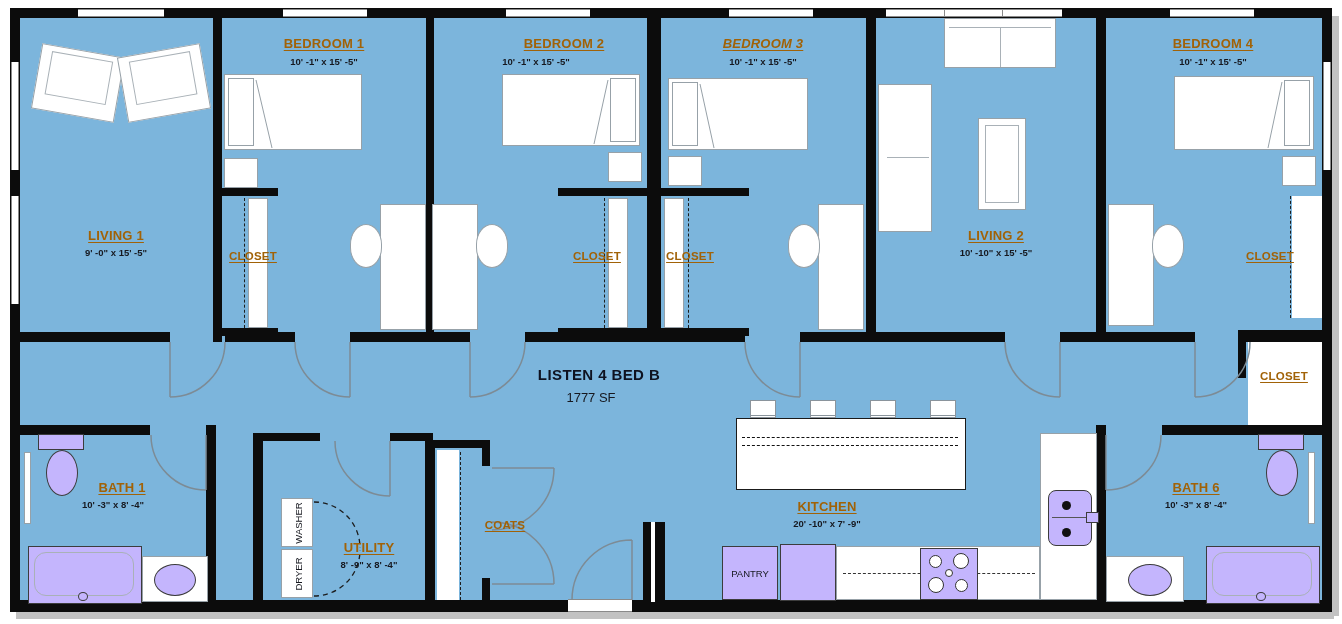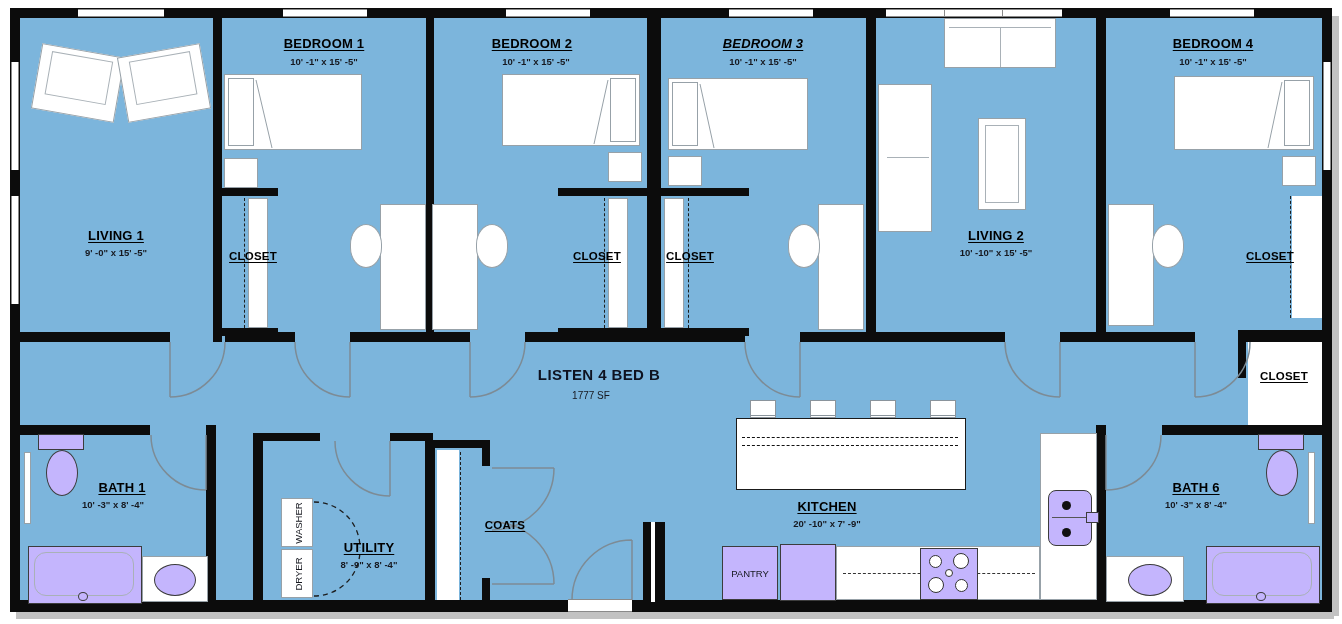--- a/index.html
+++ b/index.html
@@ -10,26 +10,26 @@
   .wall{background:#0c0c0c;}
   .shadow{background:#c2c2c2;}
   .win{background:#fff;border-top:1px solid #8a8a8a;border-bottom:1px solid #8a8a8a;}
   .winv{background:#fff;border-left:1px solid #8a8a8a;border-right:1px solid #8a8a8a;}
   .mull{background:#8a8a8a;width:1px;}
   .furn{background:#fff;border:1px solid #97a1a8;}
   .fix{background:#c4b5fd;border:1.5px solid #3c3c3c;}
   .oval{border-radius:50%;}
   .dashv{width:0;border-left:1.5px dashed #1c1c1c;}
   .whitefloor{background:#fff;}
-  .lbl{color:#000000;font-weight:bold;font-size:13px;letter-spacing:.2px;white-space:nowrap;
+  .lbl{color:#a16207;font-weight:bold;font-size:13px;letter-spacing:.2px;white-space:nowrap;
        text-decoration:underline;text-underline-offset:2px;transform:translateX(-50%);text-align:right;}
   .lbl.sm{font-size:11.5px;}
   .dims{color:#16181f;font-weight:bold;font-size:9.5px;white-space:nowrap;transform:translateX(-50%);}
   .title{color:#0e1220;font-weight:bold;font-size:15px;letter-spacing:.4px;white-space:nowrap;transform:translateX(-50%);}
-  .sf{color:#16181f;font-size:10px;white-space:nowrap;transform:translateX(-50%);}
+  .sf{color:#16181f;font-size:13px;white-space:nowrap;transform:translateX(-50%);}
   .plain{color:#16181f;font-size:9.5px;white-space:nowrap;}
   .rot{transform:translate(-50%,-50%) rotate(-90deg);transform-origin:center;}
   .chair{background:#fff;border:1px solid #97a1a8;border-radius:50% / 46%;}
   .inner{position:absolute;box-sizing:border-box;border:1px solid #a9b1b7;}
   .stool{background:#fff;border:1px solid #8a949c;border-bottom:3px double #8a949c;}
   .burner{position:absolute;box-sizing:border-box;border:1.5px solid #333;border-radius:50%;background:#fff;}
   svg.overlay{position:absolute;left:0;top:0;pointer-events:none;}
 </style>
 </head>
 <body>
@@ -233,21 +233,21 @@
       <path d="M 1282 82 L 1268 148"></path>
     </g>
   </svg>
 
   <div class="abs lbl" style="left:116px;top:228px;">LIVING 1</div>
   <div class="abs dims" style="left:116px;top:247px;">9' -0" x 15' -5"</div>
 
   <div class="abs lbl" style="left:324px;top:36px;">BEDROOM 1</div>
   <div class="abs dims" style="left:324px;top:56px;">10' -1" x 15' -5"</div>
 
-  <div class="abs lbl" style="left:532px;top:36px;">BEDROOM 2</div>
+  <div class="abs lbl" style="left:564px;top:36px;">BEDROOM 2</div>
   <div class="abs dims" style="left:536px;top:56px;">10' -1" x 15' -5"</div>
 
   <div class="abs lbl" style="left:763px;top:36px;font-style:italic;">BEDROOM 3</div>
   <div class="abs dims" style="left:763px;top:56px;">10' -1" x 15' -5"</div>
 
   <div class="abs lbl" style="left:1213px;top:36px;">BEDROOM 4</div>
   <div class="abs dims" style="left:1213px;top:56px;">10' -1" x 15' -5"</div>
 
   <div class="abs lbl" style="left:996px;top:228px;">LIVING 2</div>
   <div class="abs dims" style="left:996px;top:247px;">10' -10" x 15' -5"</div>

